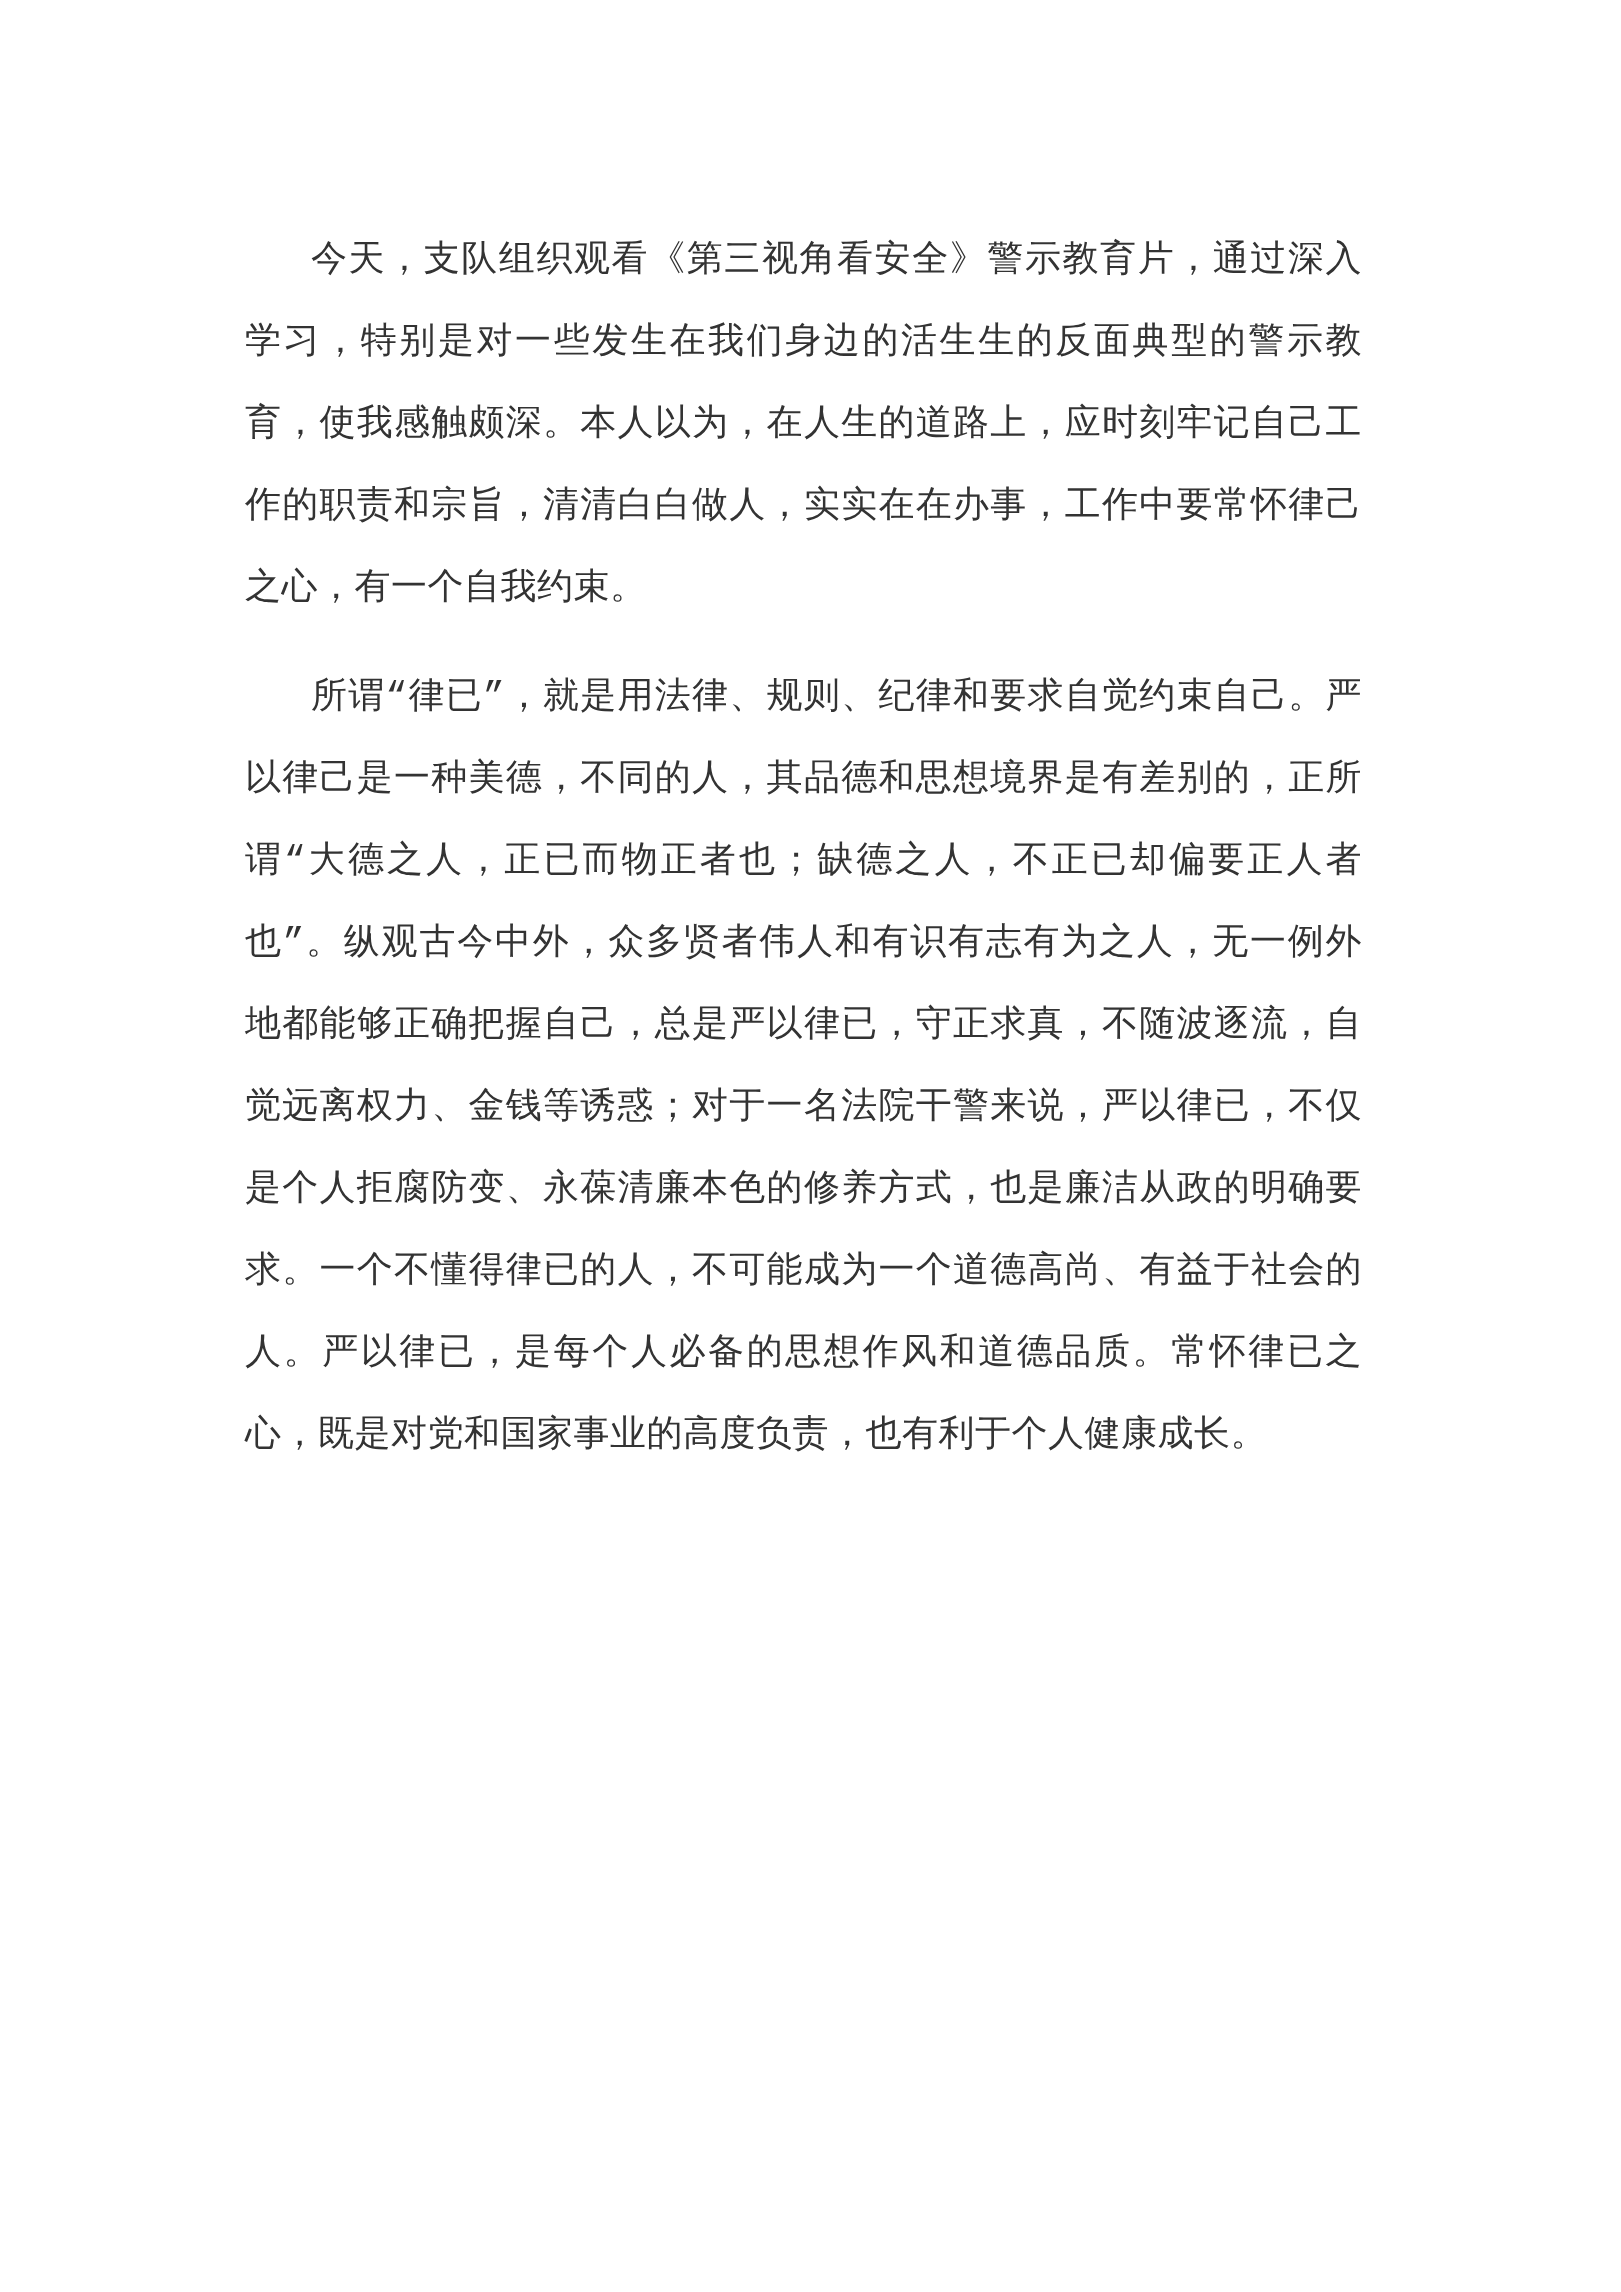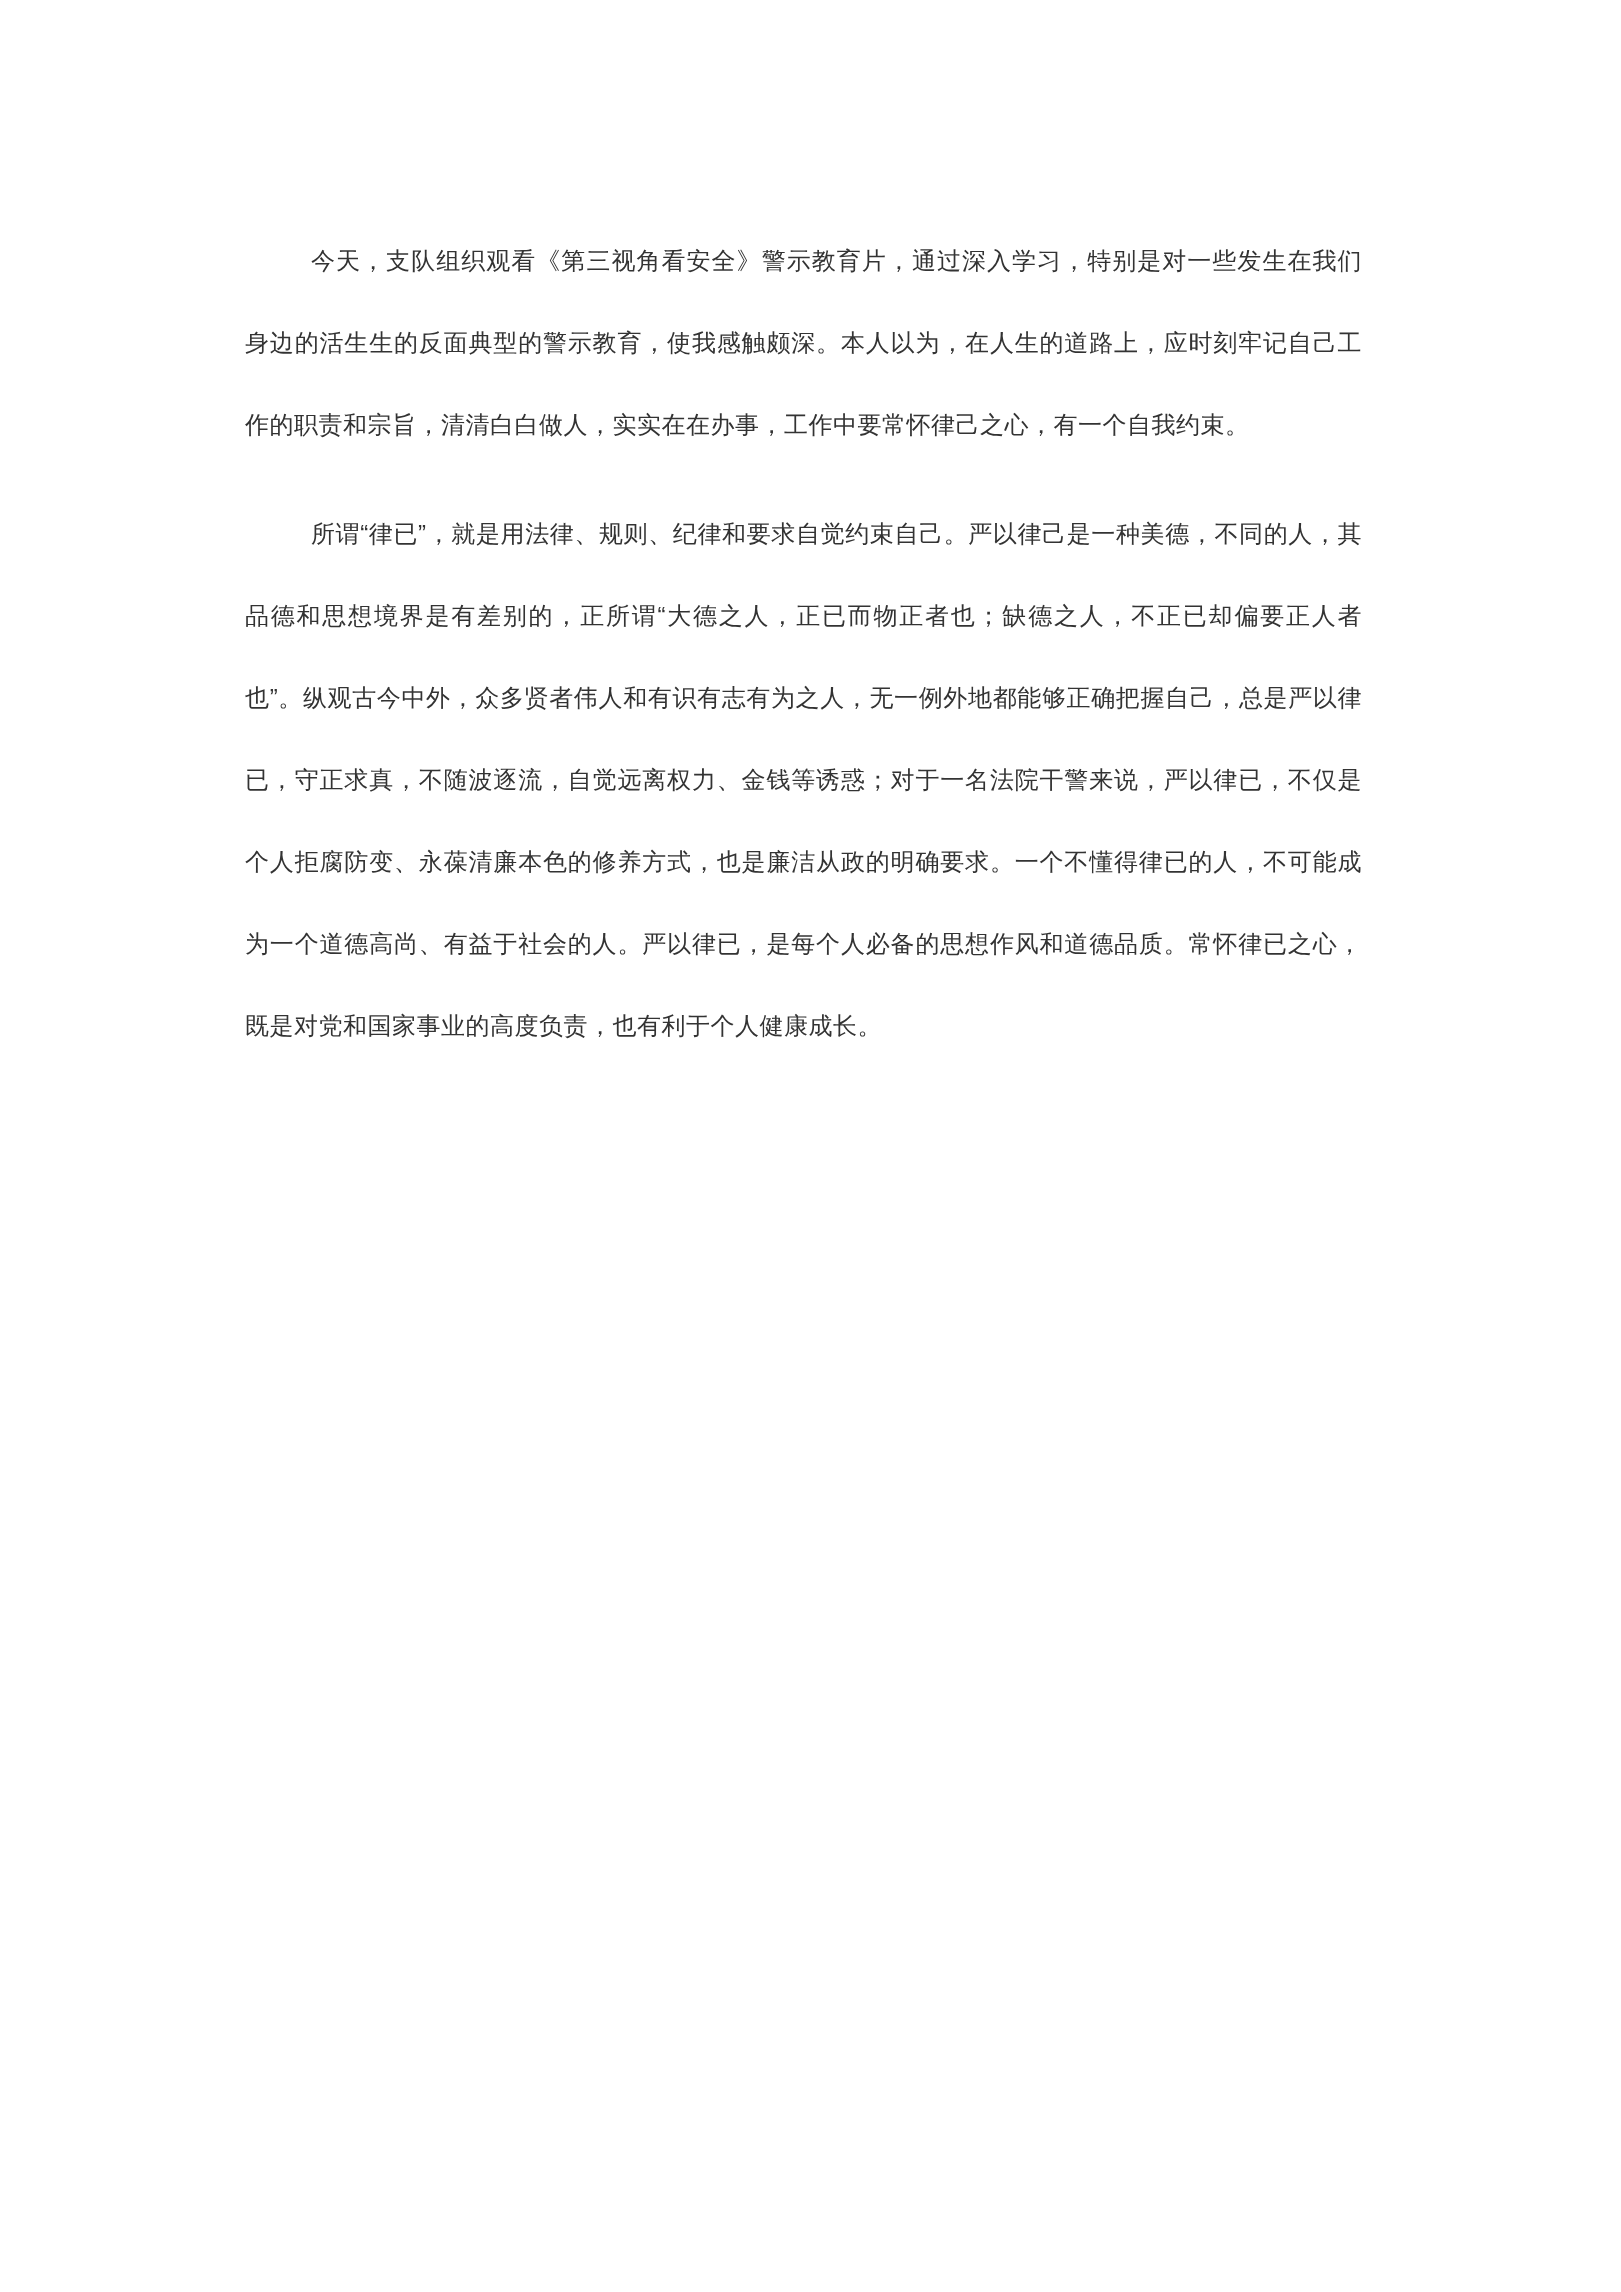--- a/index.html
+++ b/index.html
@@ -16,29 +16,30 @@
     font-family: "Liberation Sans", "DejaVu Sans", sans-serif;
   }
   .content {
     position: absolute;
     top: 220px;
     left: 245px;
     width: 1117px;
   }
   .content p {
     margin: 0;
-    font-size: 24px;
+    font-size: 36px;
     line-height: 82px;
     letter-spacing: 0.5px;
     color: #333333;
     text-align: justify;
     text-justify: inter-character;
     text-indent: 66px;
     word-break: break-all;
     overflow-wrap: break-word;
+    font-family: Liberation Mono, monospace;
   }
   .content p + p {
     margin-top: 26.5px;
   }
 </style>
 </head>
 <body>
 
 <div class="page">
   <div class="content">

